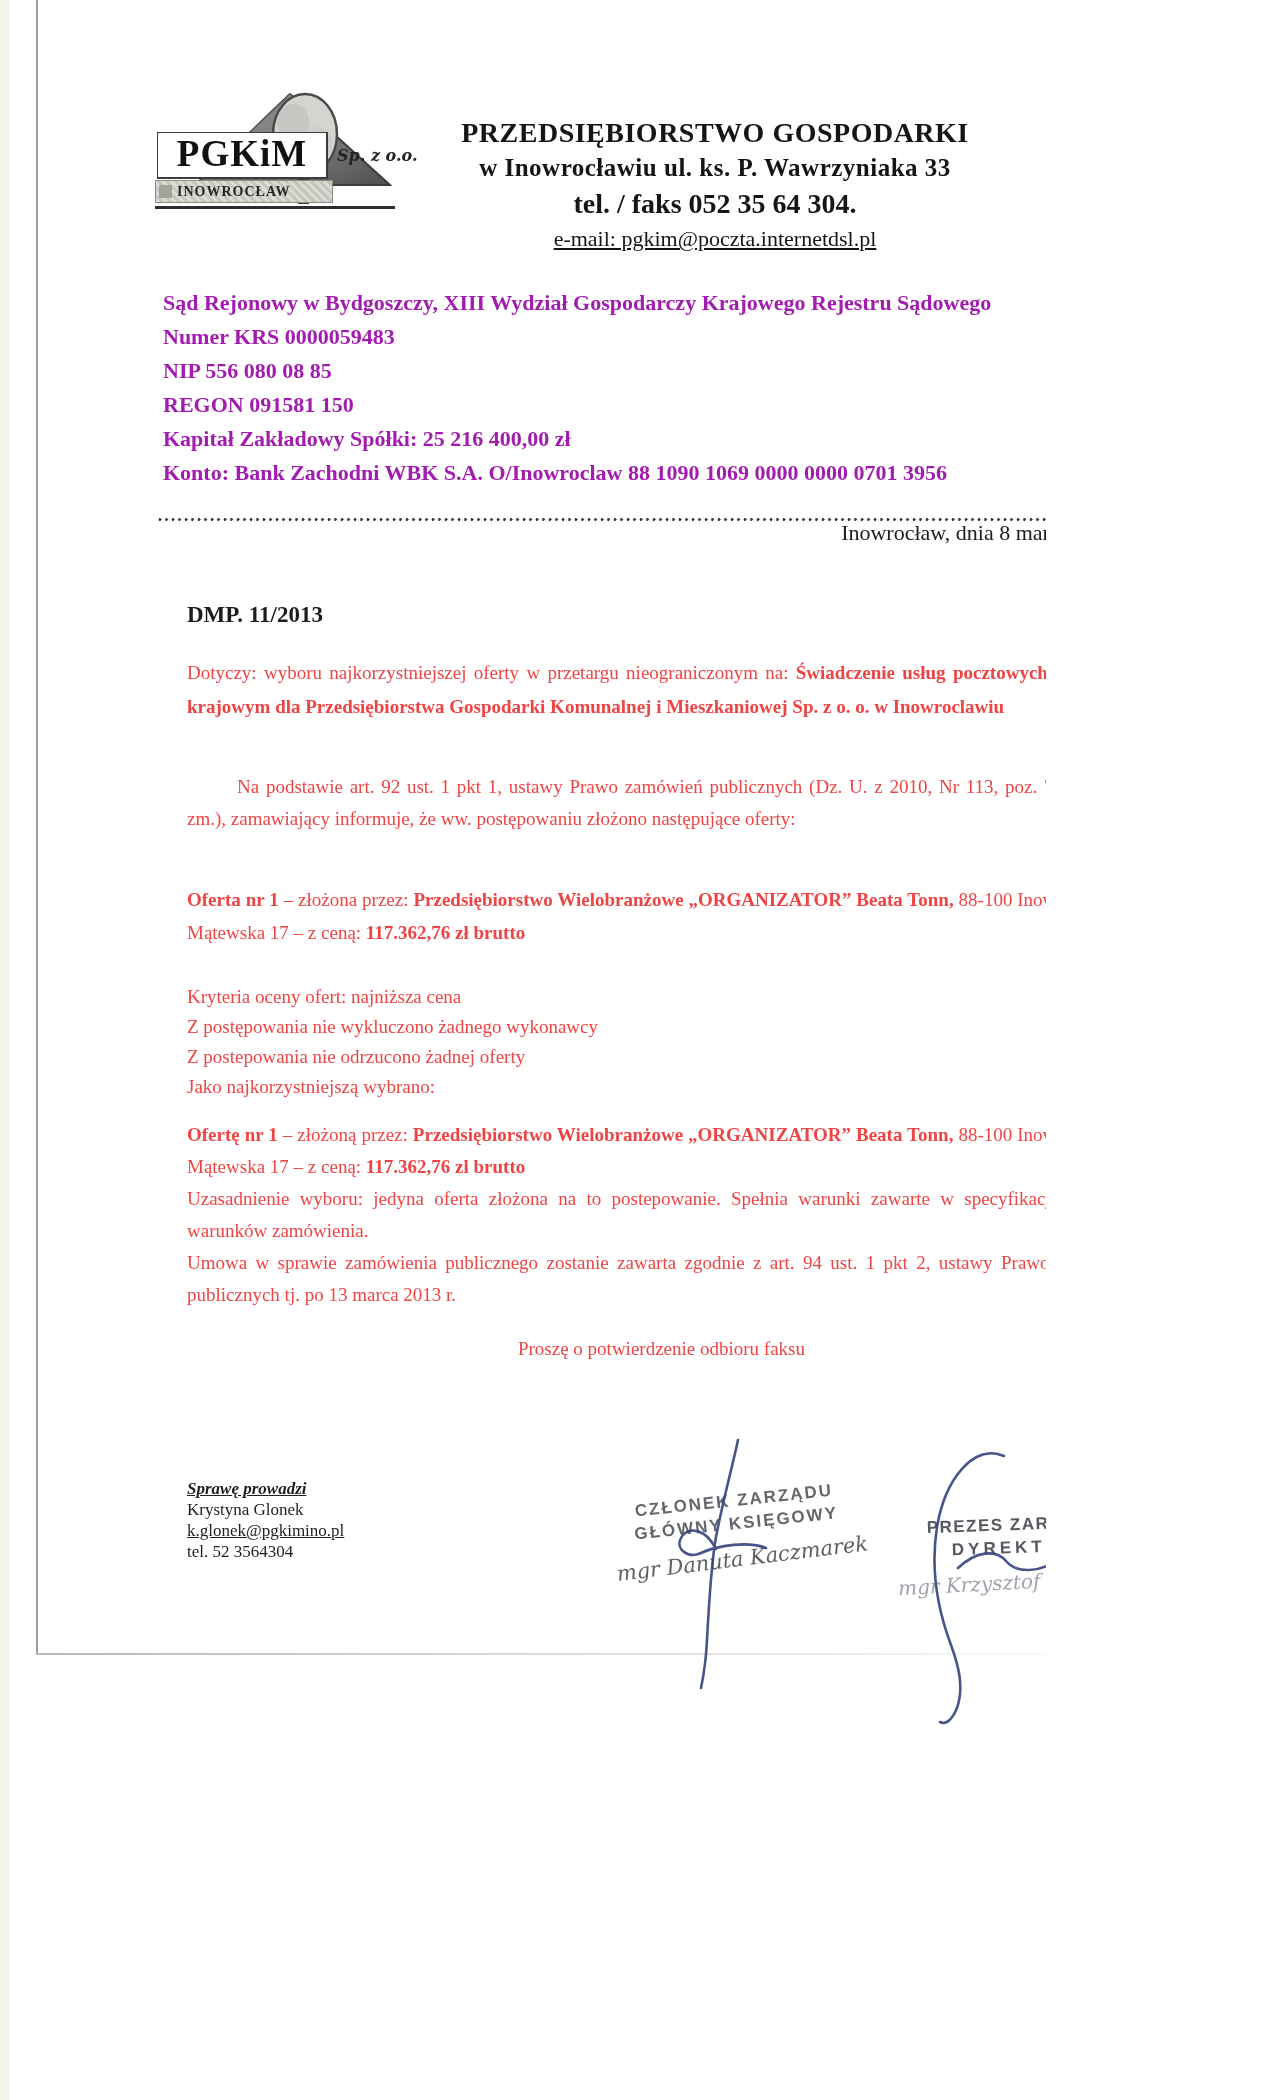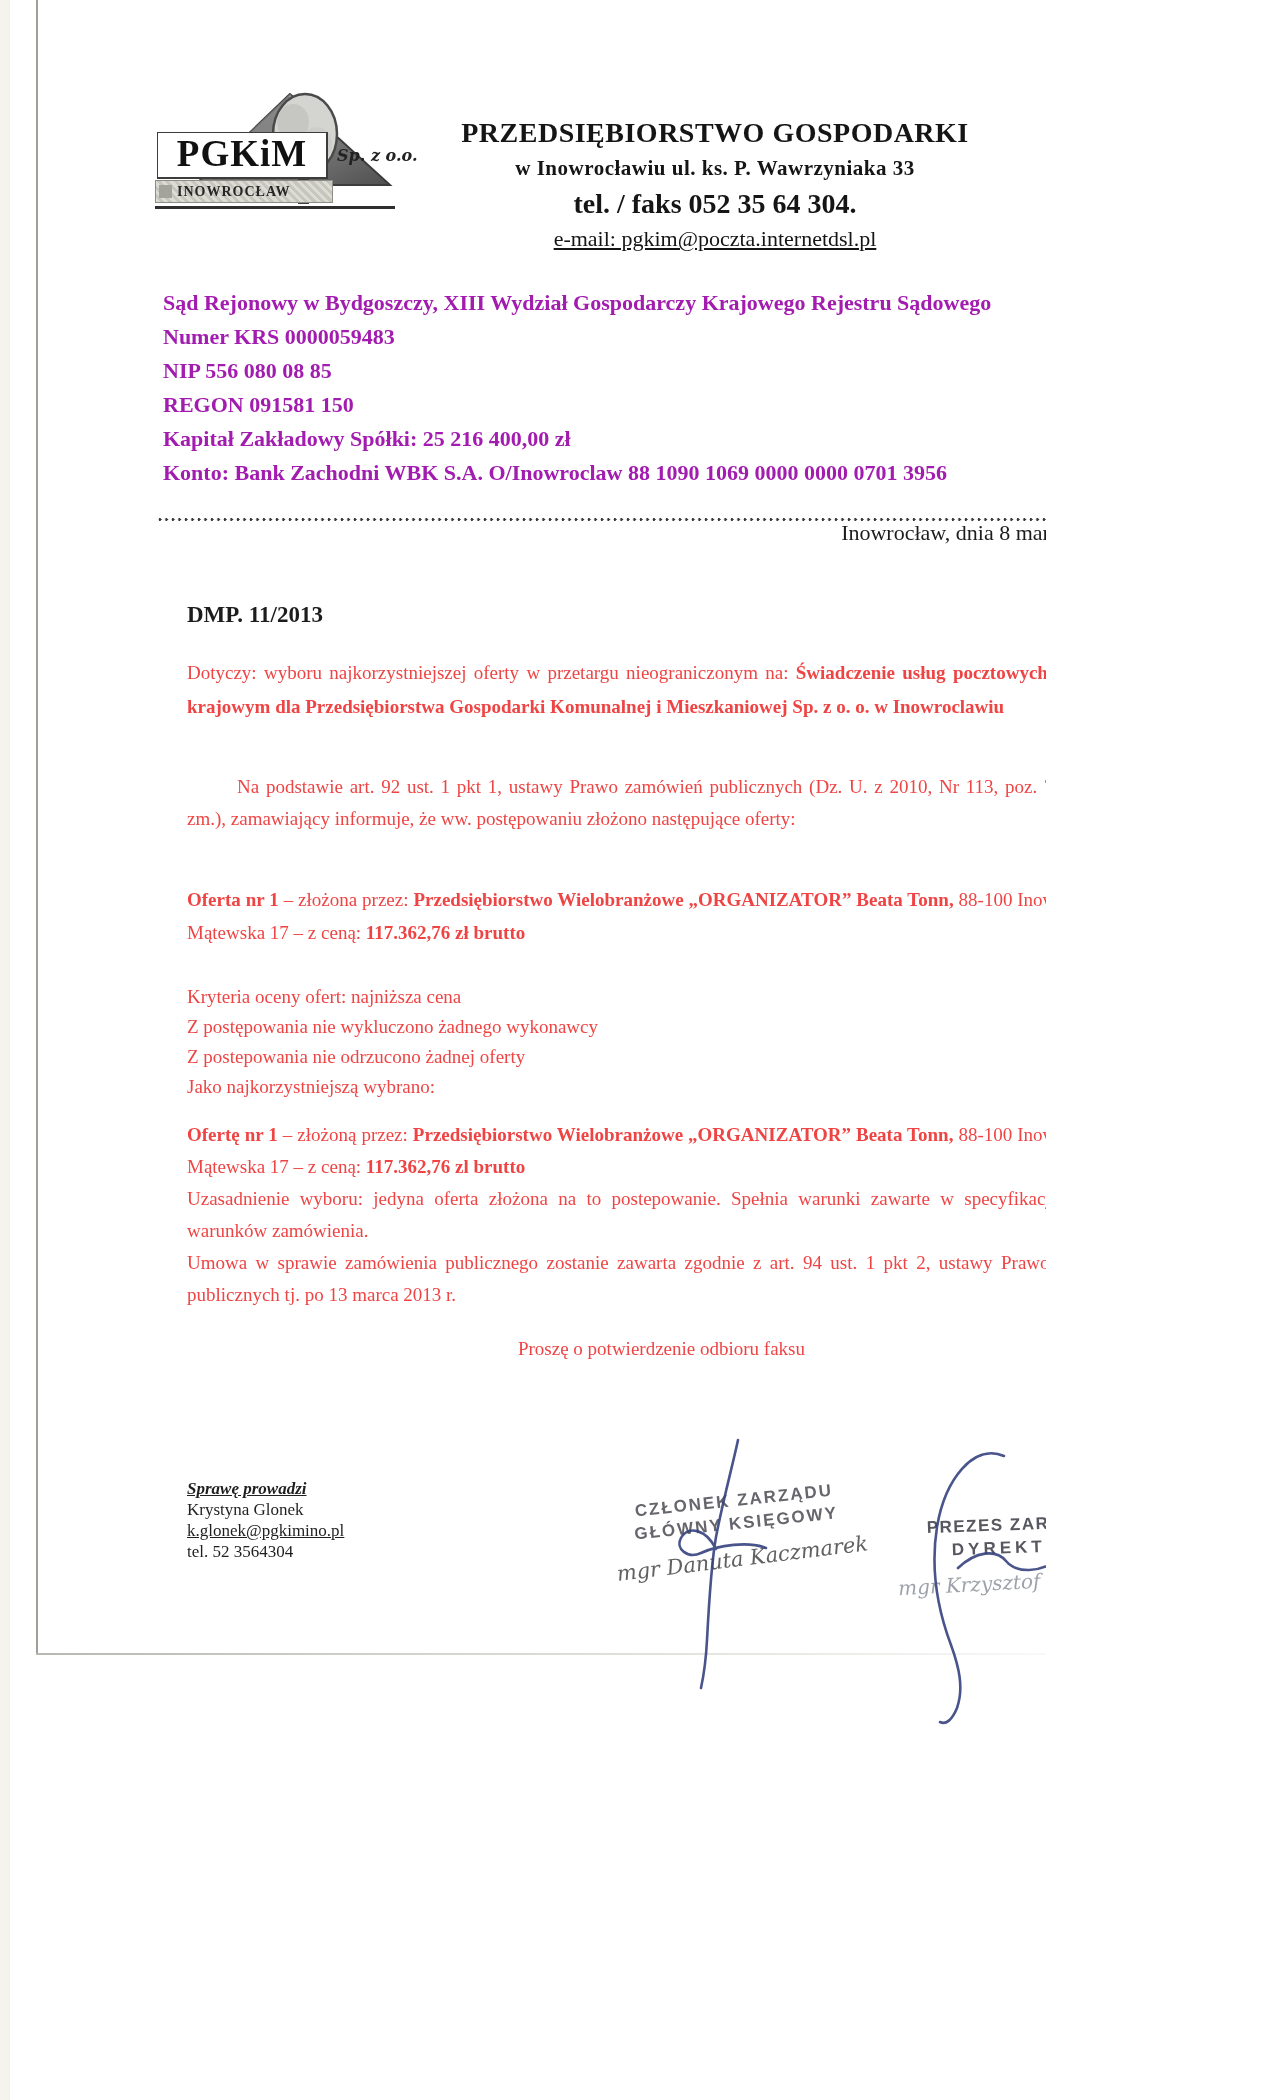--- a/index.html
+++ b/index.html
@@ -31,21 +31,21 @@
     background:repeating-linear-gradient(45deg,#dcdbd4 0 3px,#c6c5be 3px 6px);
     border:1px solid #8d8d87;display:flex;align-items:center;
     font-weight:bold;font-size:14px;letter-spacing:1px;color:#262626;
   }
   .logo-city .sq{width:13px;height:13px;background:#a3a29b;margin:0 5px 0 3px;}
   .logo-rule{position:absolute;left:0;top:124px;width:240px;height:3px;background:#2e2e2e;}
   
   .co-block{left:400px;top:104px;width:630px;text-align:center;color:#151515;margin-top:11px;}
   .co1{font-weight:bold;font-size:28px;line-height:35px;letter-spacing:.5px;}
   .co2{font-weight:bold;font-size:28px;line-height:35px;letter-spacing:.3px;}
-  .co3{font-weight:bold;font-size:21px;line-height:36px;letter-spacing:.5px;}
+  .co3{font-weight:bold;font-size:25px;line-height:36px;letter-spacing:.5px;}
   .co-tel{font-weight:bold;font-size:28px;line-height:35px;}
   .co-mail{font-size:22px;line-height:35px;text-decoration:underline;}
   .registry{left:163px;top:286px;width:990px;font-weight:bold;font-size:22px;line-height:34px;color:#a21caf;}
   .dotted-rule{left:158px;top:517px;width:982px;height:5px;
     background-image:radial-gradient(circle at 2px 2.5px,#3a3a3a 1.35px,rgba(0,0,0,0) 1.6px);
     background-size:6.5px 5px;background-repeat:repeat-x;}
   .dateline{left:700px;top:520px;width:436px;text-align:right;font-size:22px;}
   .refno{left:187px;top:602px;font-weight:bold;font-size:23px;}
   
   .para{left:187px;width:949px;font-size:19px;line-height:33px;text-align:justify;color:#ef4444;}

